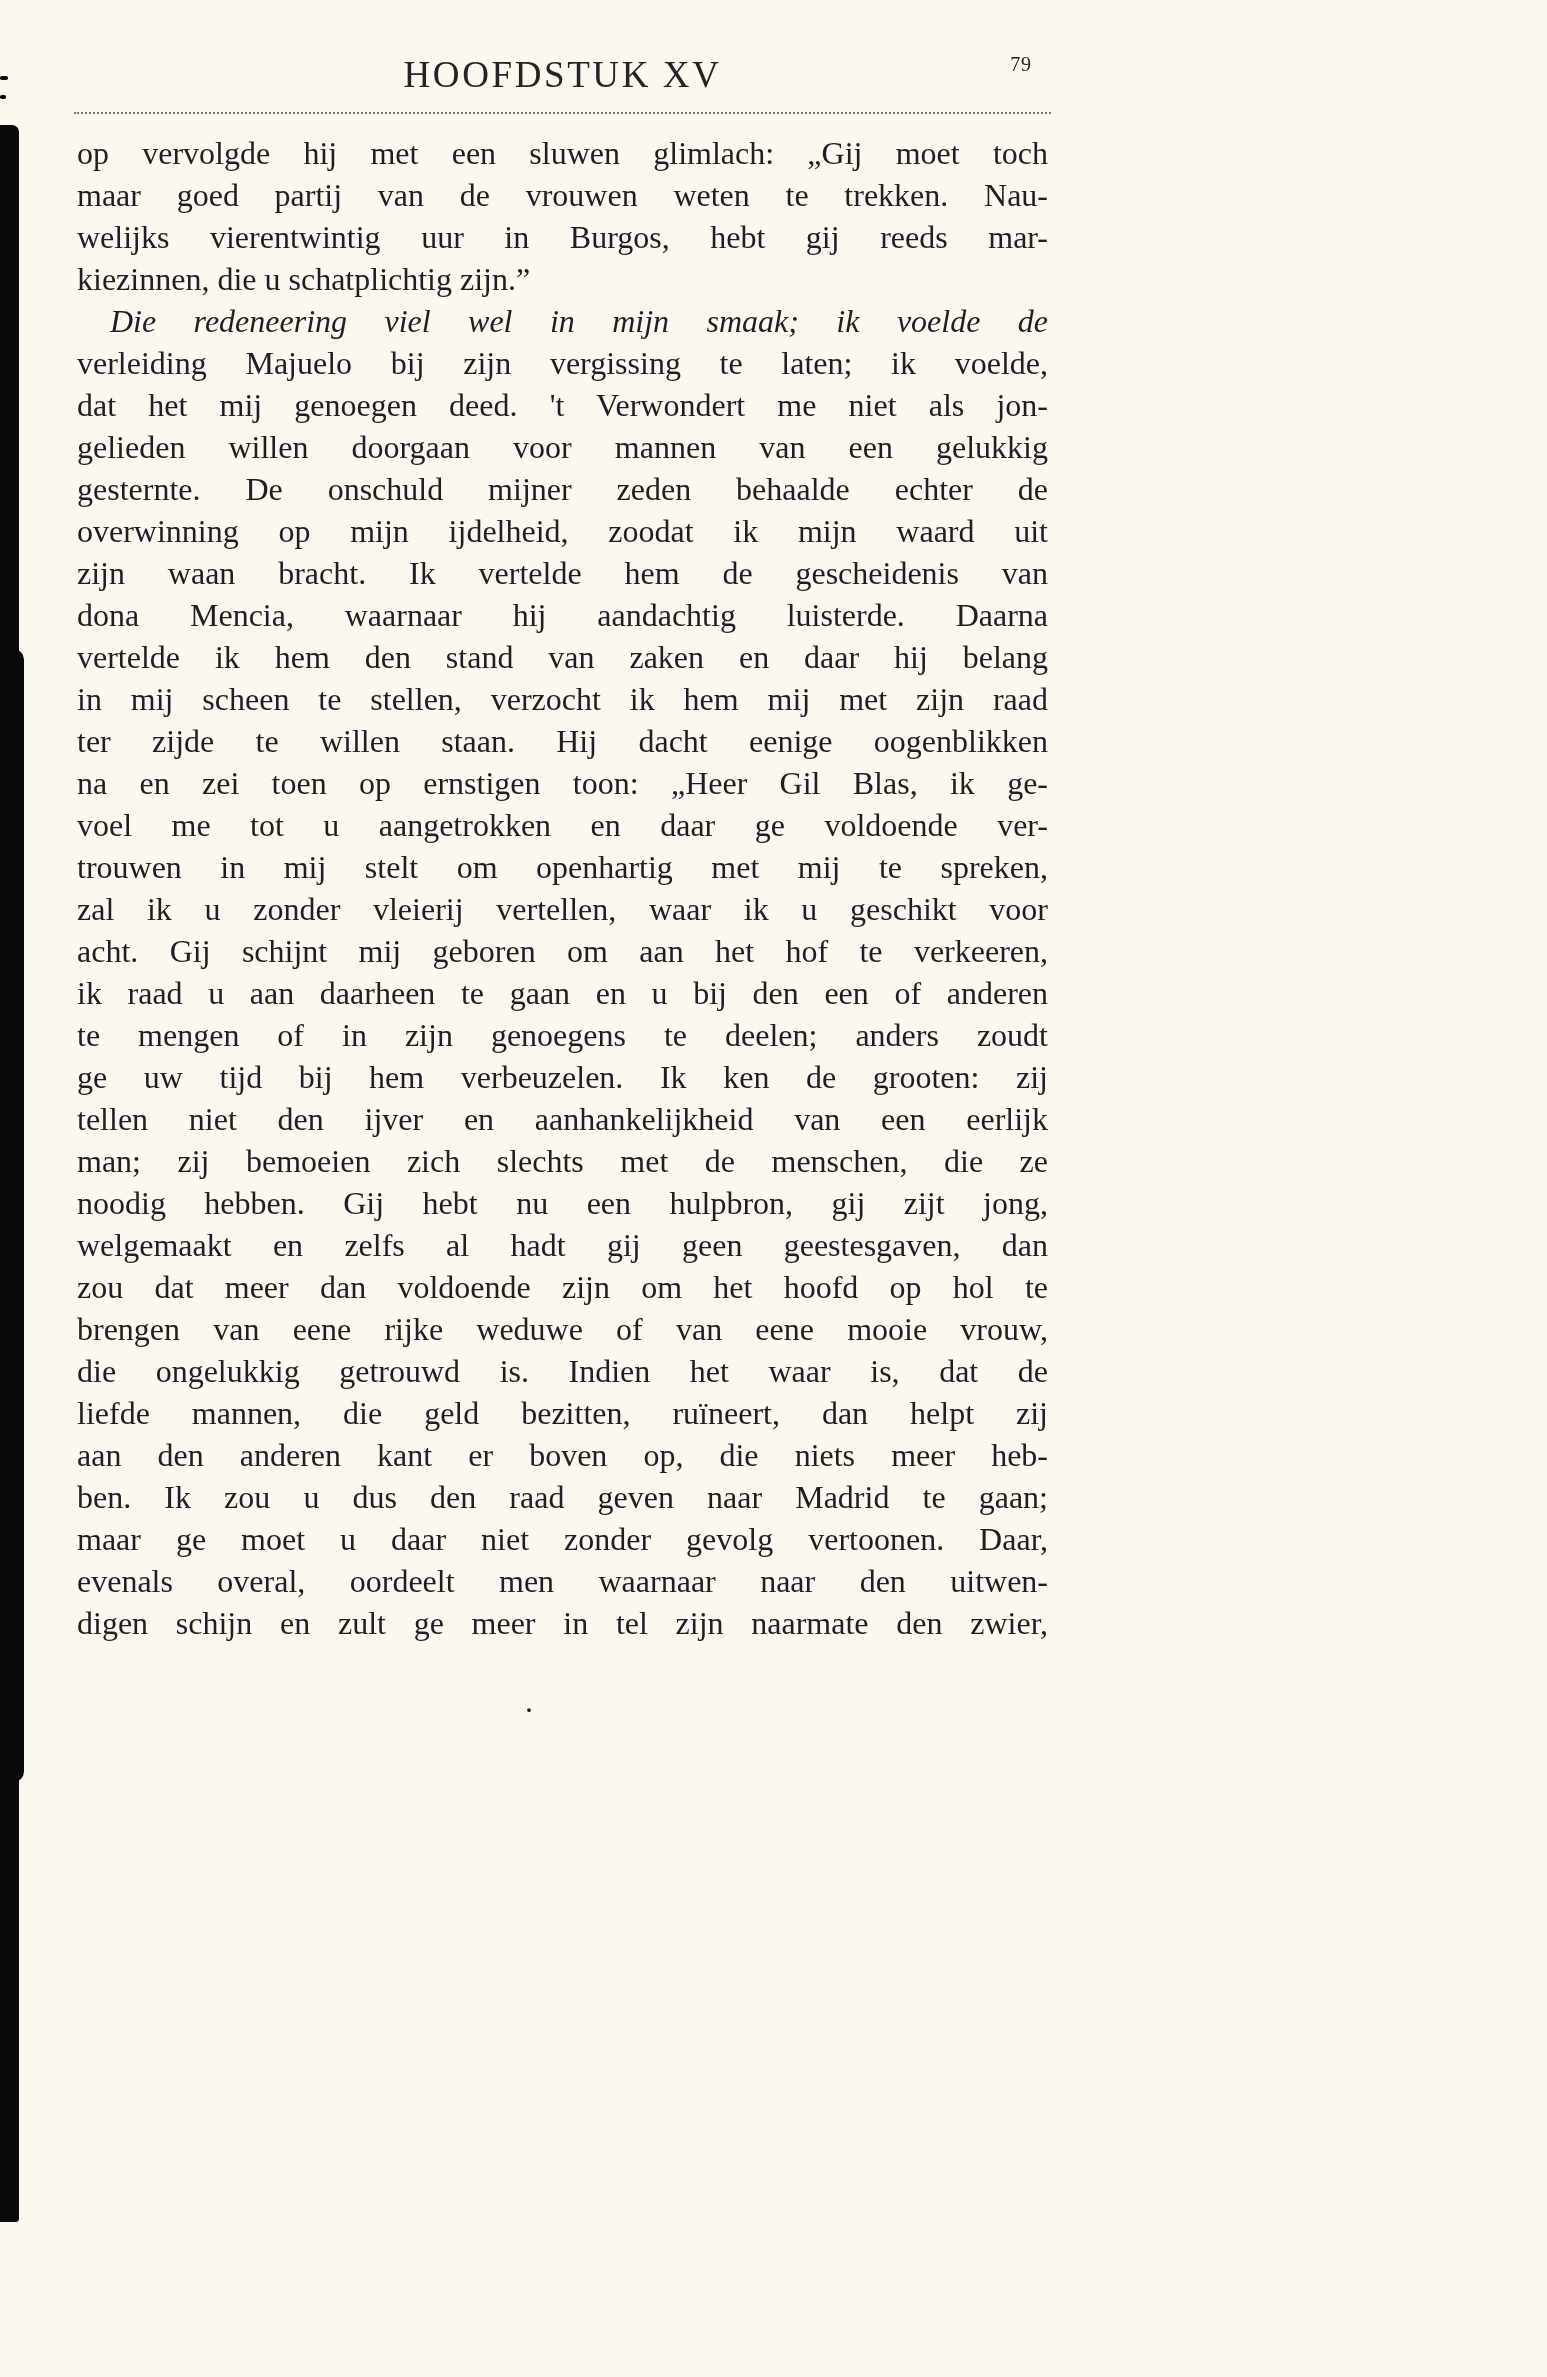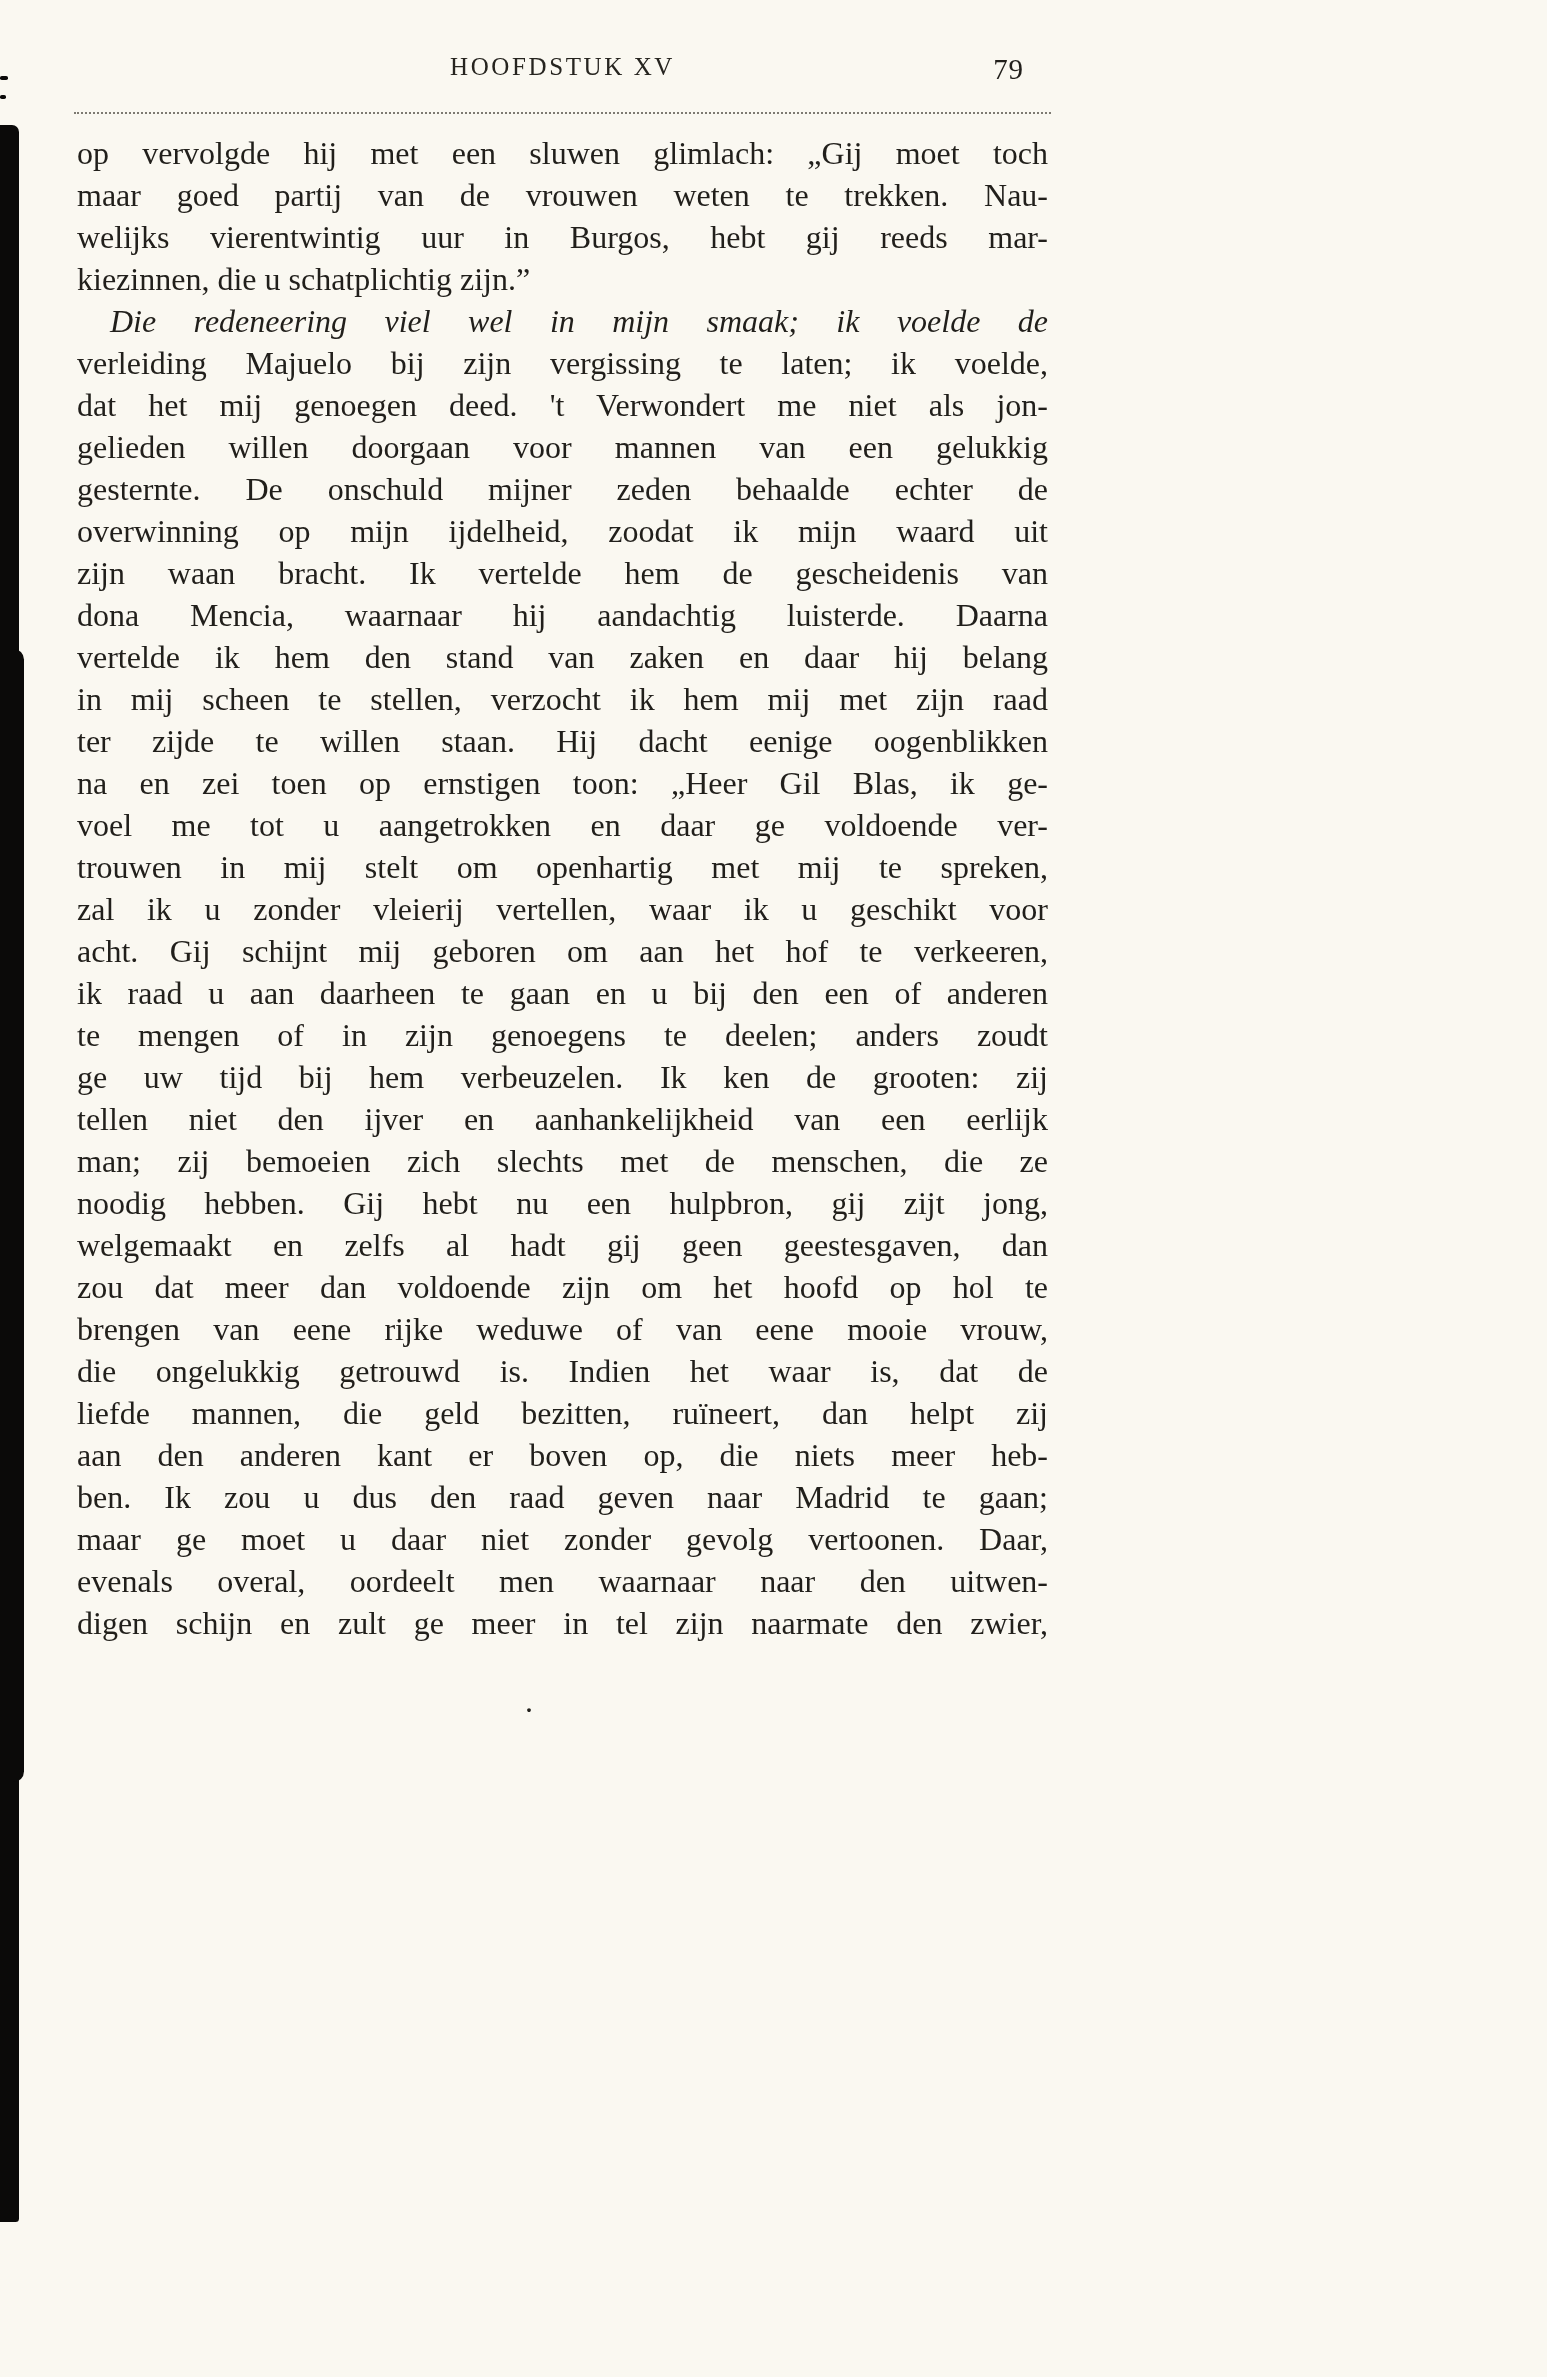--- a/index.html
+++ b/index.html
@@ -43,29 +43,29 @@
   .speck.s2{left:0;top:95px;width:6.1px;height:3.5px;}
   .header{
     position:absolute;
     left:77px;
     top:53px;
     width:971px;
     height:40px;
   }
   .chapter-title{
     text-align:center;
-    font-size:25px;
+    font-size:37px;
     letter-spacing:2.6px;
     color:#26241f;
   }
   .page-number{
     position:absolute;
-    right:24px;
+    right:16px;
     top:0;
-    font-size:29px;
+    font-size:20px;
     letter-spacing:0.9px;
   }
   .rule{
     position:absolute;
     left:74px;
     top:112px;
     width:977px;
     height:0;
     border-top:2.6px dotted var(--rule);
   }

